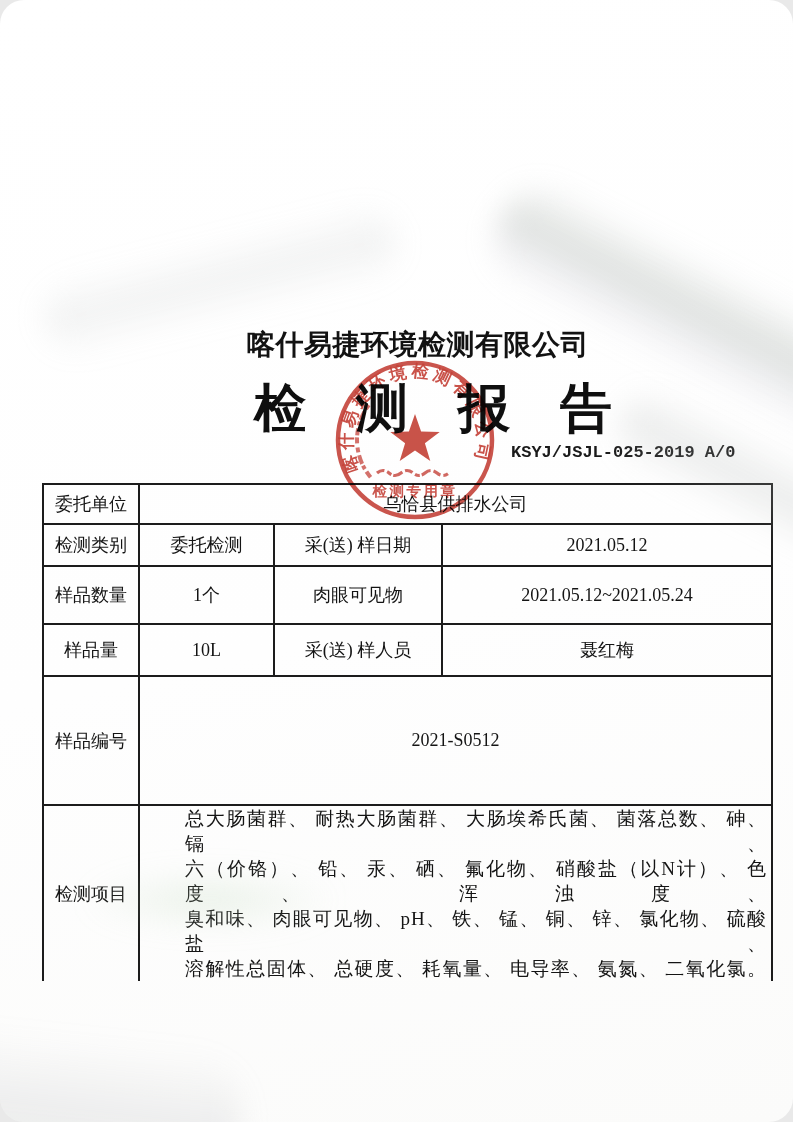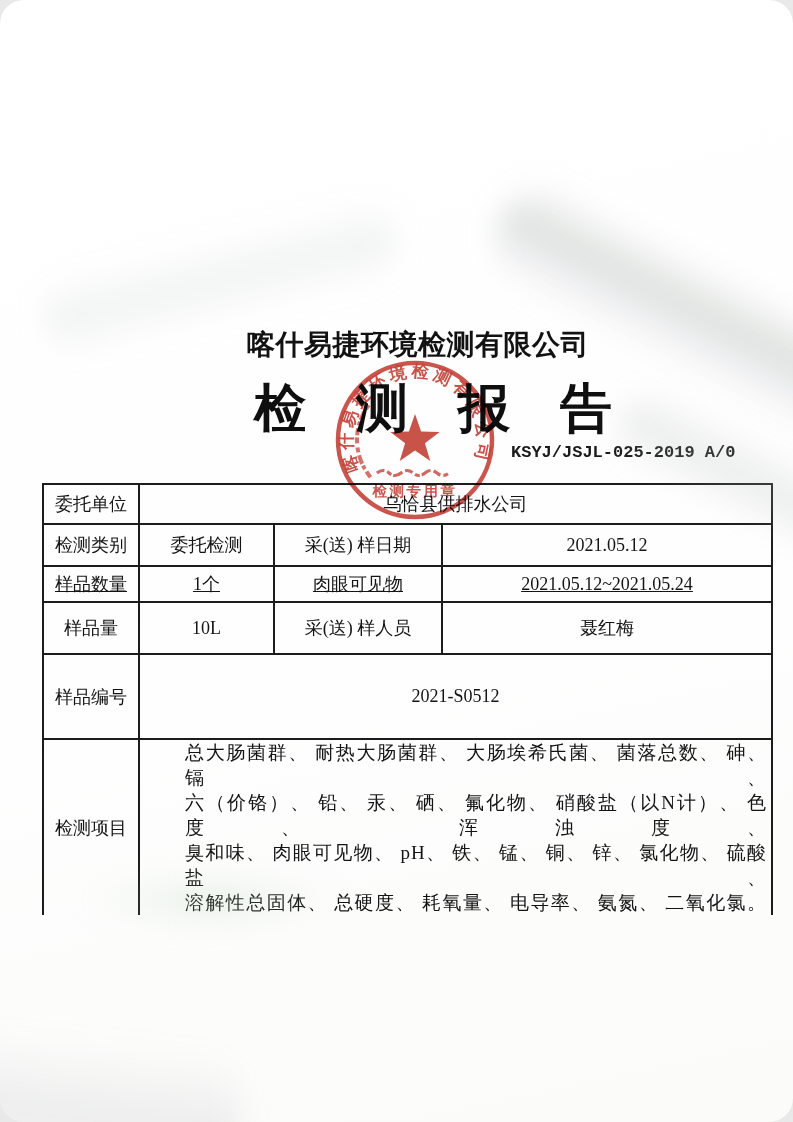--- a/index.html
+++ b/index.html
@@ -93,23 +93,23 @@
   }
   table.report-table td {
     border: 2px solid #1c1c1c;
     text-align: center;
     vertical-align: middle;
     padding: 0 4px;
     overflow: hidden;
   }
   tr.r1 { height: 40px; }
   tr.r2 { height: 42px; }
-  tr.r3 { height: 36px; text-decoration: underline; }
+  tr.r3 { height: 58px; }
   tr.r4 { height: 52px; }
-  tr.r5 { height: 85px; }
+  tr.r5 { height: 129px; }
   tr.r6 { height: 150px; }
   tr.r6 td { border-bottom: none; } 
   td.items-cell {
     text-align: justify;
     vertical-align: bottom;
     padding: 0 10px 9px 11px;
     font-size: 19px;
   }
   .item-line {
     text-align: justify;

